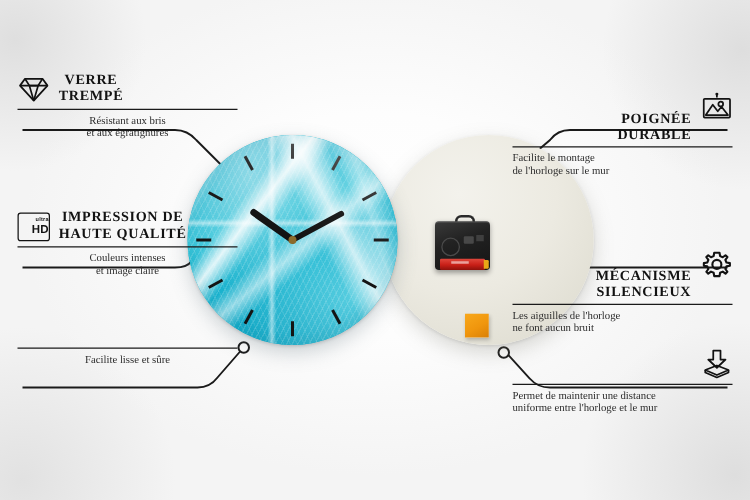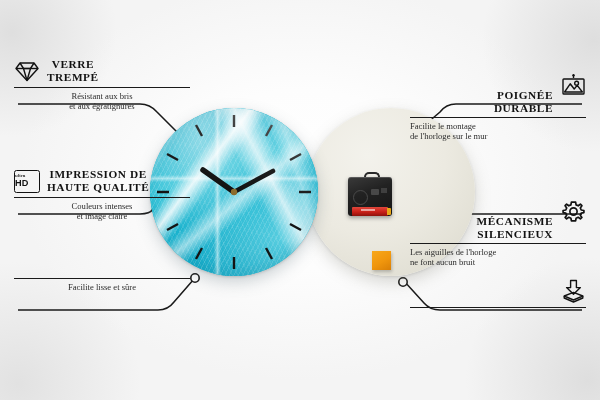--- a/index.html
+++ b/index.html
@@ -248,21 +248,21 @@
     justify-content: center;
     color: #121212;
   }
   .hd-badge {
     width: 25px;
     height: 21px;
     border: 1.6px solid #121212;
     border-radius: 2.5px;
     display: flex;
     flex-direction: column;
-    align-items: flex-start;
+    align-items: flex-end;
     justify-content: center;
     line-height: 1;
   }
   .hd-badge .hd-ultra {
     font-family: "Liberation Sans", sans-serif;
     font-size: 4.4px;
     font-weight: bold;
     letter-spacing: 0.2px;
     color: #121212;
   }
@@ -460,15 +460,19 @@
     <div class="feat-head">
       <span class="feat-icon">
         <svg width="25" height="24" viewBox="0 0 25 24" fill="none" stroke="#121212" stroke-width="1.4" stroke-linejoin="round">
           <path d="M9.6 1.5 H15.4 V8.6 H19.4 L12.5 15.2 L5.6 8.6 H9.6 Z"></path>
           <path d="M12.5 13.4 L21.8 17 L12.5 21 L3.2 17 Z"></path>
           <path d="M3.2 17 V19 L12.5 23 L21.8 19 V17"></path>
         </svg>
       </span>
     </div>
     <div class="feat-rule"></div>
+    <div class="feat-desc">
+      <span>Permet de maintenir une distance</span><br>
+      <span>uniforme entre l'horloge et le mur</span>
+    </div>
   </div>
 
 </div>
 
 </body></html>

